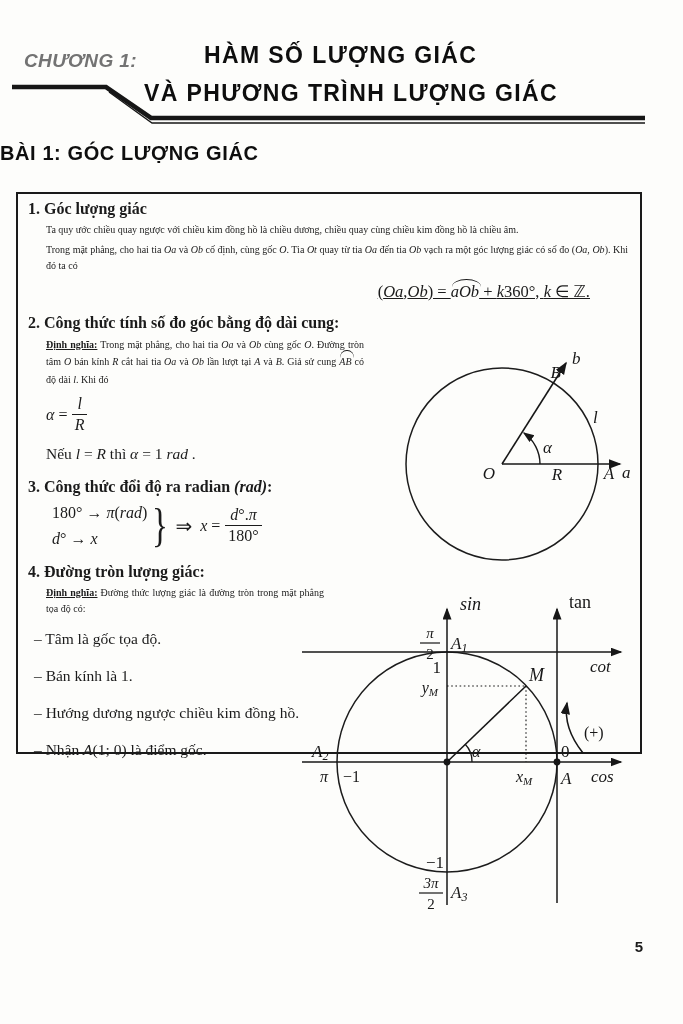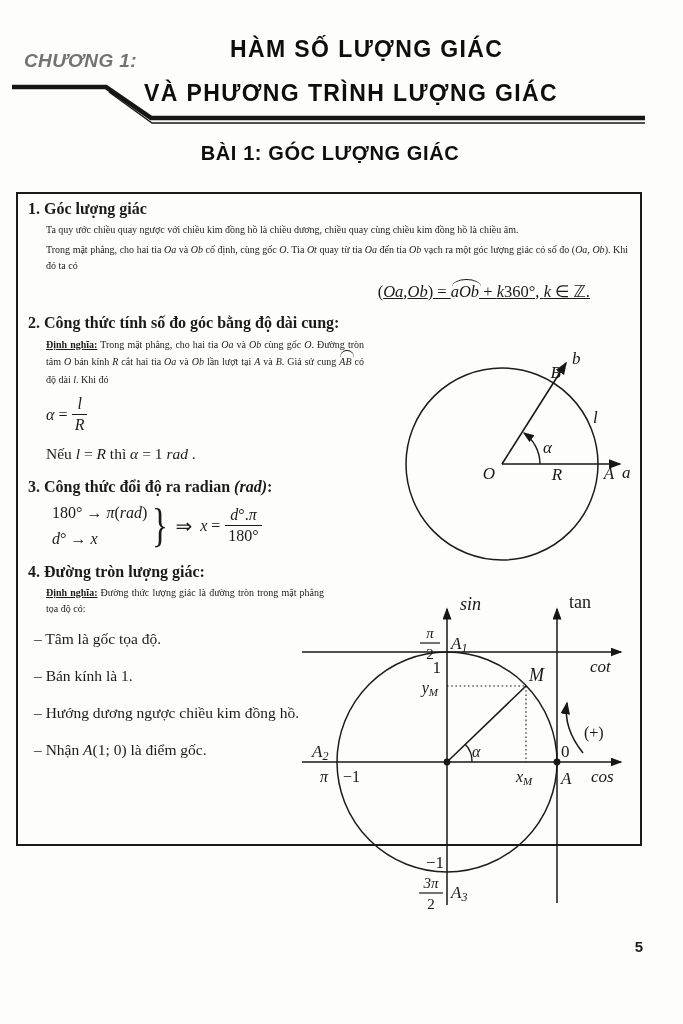--- a/index.html
+++ b/index.html
@@ -20,30 +20,30 @@
   }
   
   .chapter-label{
     position:absolute;left:24px;top:50px;
     font-family:"Liberation Sans",sans-serif;font-weight:bold;font-style:italic;
     font-size:19px;letter-spacing:.4px;color:#737373;
   }
   .step-line{position:absolute;left:8px;top:80px;}
   .chapter-title{position:absolute;font-family:"Liberation Sans",sans-serif;
     font-weight:bold;font-size:23px;letter-spacing:1.4px;color:#0e0e0e;white-space:nowrap;}
-  .title1{left:204px;top:36px;margin-left:26px;}
+  .title1{left:204px;top:42px;}
   .title2{left:144px;top:80px;}
   .lesson-title{
-    position:absolute;left:0;top:142px;width:660px;text-align:center;
+    position:absolute;left:0;top:142px;width:660px;text-align:left;
     font-family:"Liberation Sans",sans-serif;font-weight:bold;font-size:20px;
     letter-spacing:.6px;color:#0e0e0e;
   }
   
   .main-box{
-    position:absolute;left:16px;top:192px;width:626px;height:654px;
+    position:absolute;left:16px;top:192px;width:626px;height:562px;
     border:2px solid #1a1a1a;box-sizing:border-box;
     padding:4px 10px 0 8px;
   }
   .sec-heading{font-size:16px;font-weight:bold;margin:2px 0 4px 2px;}
   .para{font-size:10px;line-height:1.62;text-align:justify;margin:4px 2px 0 20px;}
   .formula-center{text-align:right;font-size:16.5px;margin:7px 40px 4px 0;text-decoration:underline;}
   .s2-body{width:318px;line-height:1.78;}
   .math-row{display:flex;align-items:center;margin:6px 0 0 20px;font-size:16px;}
   .frac{display:inline-flex;flex-direction:column;align-items:center;margin:0 5px;line-height:1.15;}
   .frac .num{padding:0 5px 1px;border-bottom:1.5px solid #1b1b1b;}

